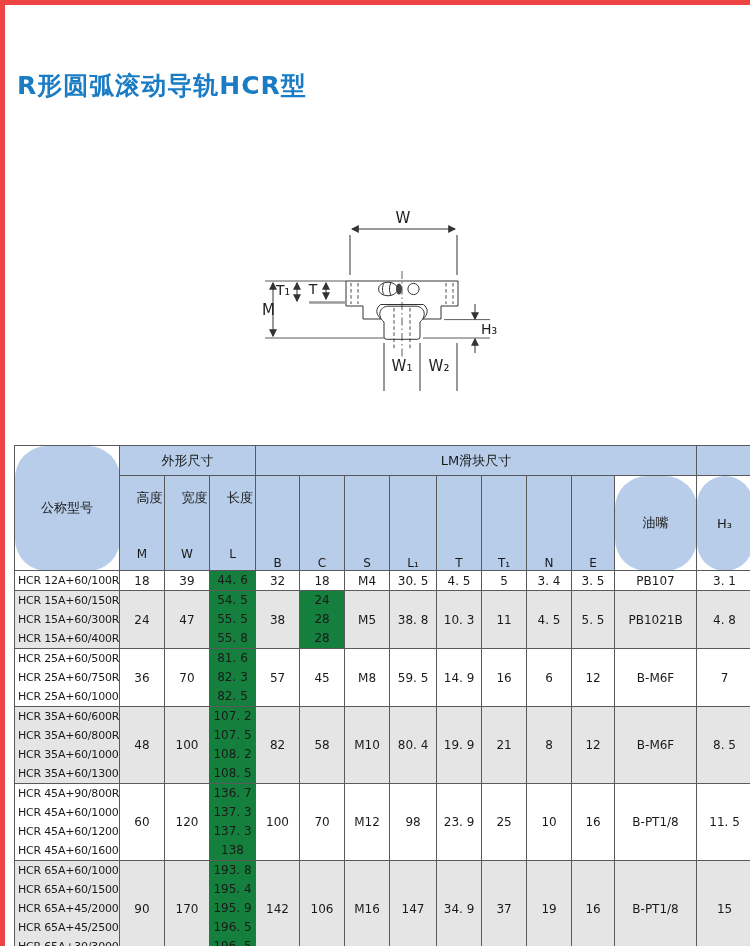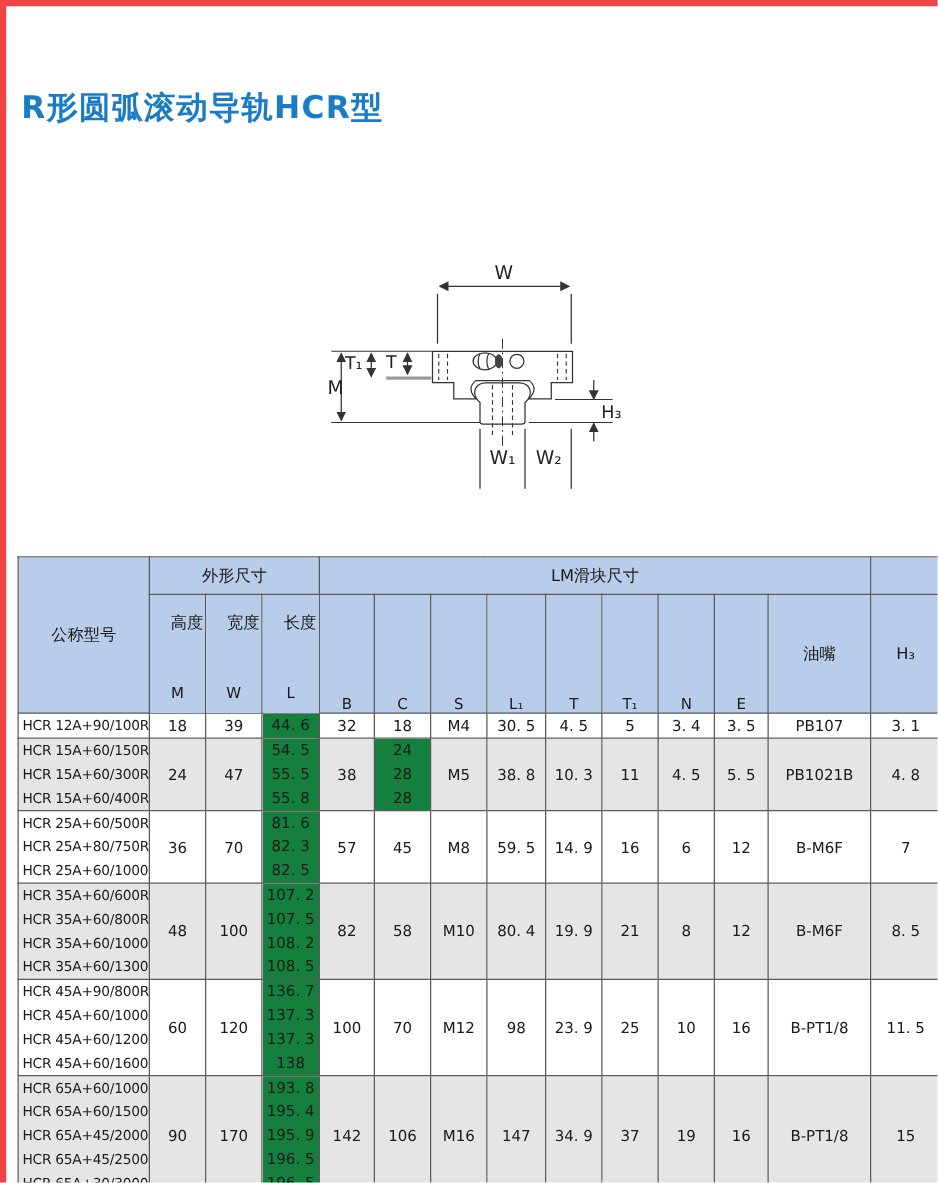--- a/index.html
+++ b/index.html
@@ -27,21 +27,21 @@
     border:1px solid #5a5a5a; padding:0; font-weight:normal; overflow:hidden;
   }
   thead th { background:var(--header-bg,#b7cde9); font-size:13px; }
   tr.hrow1 { height:30px; }
   tr.hrow2 { height:95px; }
   th.h-model { font-size:14px; }
   th.sub { position:relative; }
   .sub-top { position:absolute; top:13px; left:15px; right:0; text-align:center; font-size:13px; }
   .sub-bot { position:absolute; bottom:9px; left:0; right:0; text-align:center; font-size:12px; }
   th.lm-letter { vertical-align:bottom; padding-bottom:11px; font-size:12px; }
-  th.mid { vertical-align:middle; font-size:13px; }
+  th.mid { vertical-align:middle; font-size:13px;border-radius:32px; }
 
   tbody td { font-size:12px; text-align:center; vertical-align:middle; background:#fff; }
   tr.shaded td { background:var(--row-shaded,#e5e5e5);margin-left:16px; }
   tbody td.stack { vertical-align:top; }
   tbody tr.shaded td.white, tbody td.white { background:#15803d; }
   .line { height:19px; line-height:19px; }
   td.model { text-align:left; }
   td.model .line { padding-left:3px; font-size:11px; white-space:nowrap; letter-spacing:-0.2px; }
 </style>
 </head>
@@ -155,21 +155,21 @@
           <th class="lm-letter">T₁</th>
           <th class="lm-letter">N</th>
           <th class="lm-letter">E</th>
           <th class="mid">油嘴</th>
           <th class="mid">H₃</th>
         </tr>
       </thead>
       <tbody>
           <tr style="height: 19px;">
             <td class="stack model">
-              <div class="line">HCR 12A+90/100R</div>
+              <div class="line">HCR 12A+60/100R</div>
             </td>
             <td>18</td>
             <td>39</td>
             <td class="stack white">
               <div class="line">44. 6</div>
             </td>
             <td>32</td>
             <td>18</td>
             <td>M4</td>
             <td>30. 5</td>
@@ -204,21 +204,21 @@
             <td>10. 3</td>
             <td>11</td>
             <td>4. 5</td>
             <td>5. 5</td>
             <td>PB1021B</td>
             <td>4. 8</td>
           </tr>
           <tr style="height: 57px;">
             <td class="stack model">
               <div class="line">HCR 25A+60/500R</div>
-              <div class="line">HCR 25A+80/750R</div>
+              <div class="line">HCR 25A+60/750R</div>
               <div class="line">HCR 25A+60/1000R</div>
             </td>
             <td>36</td>
             <td>70</td>
             <td class="stack white">
               <div class="line">81. 6</div>
               <div class="line">82. 3</div>
               <div class="line">82. 5</div>
             </td>
             <td>57</td>

